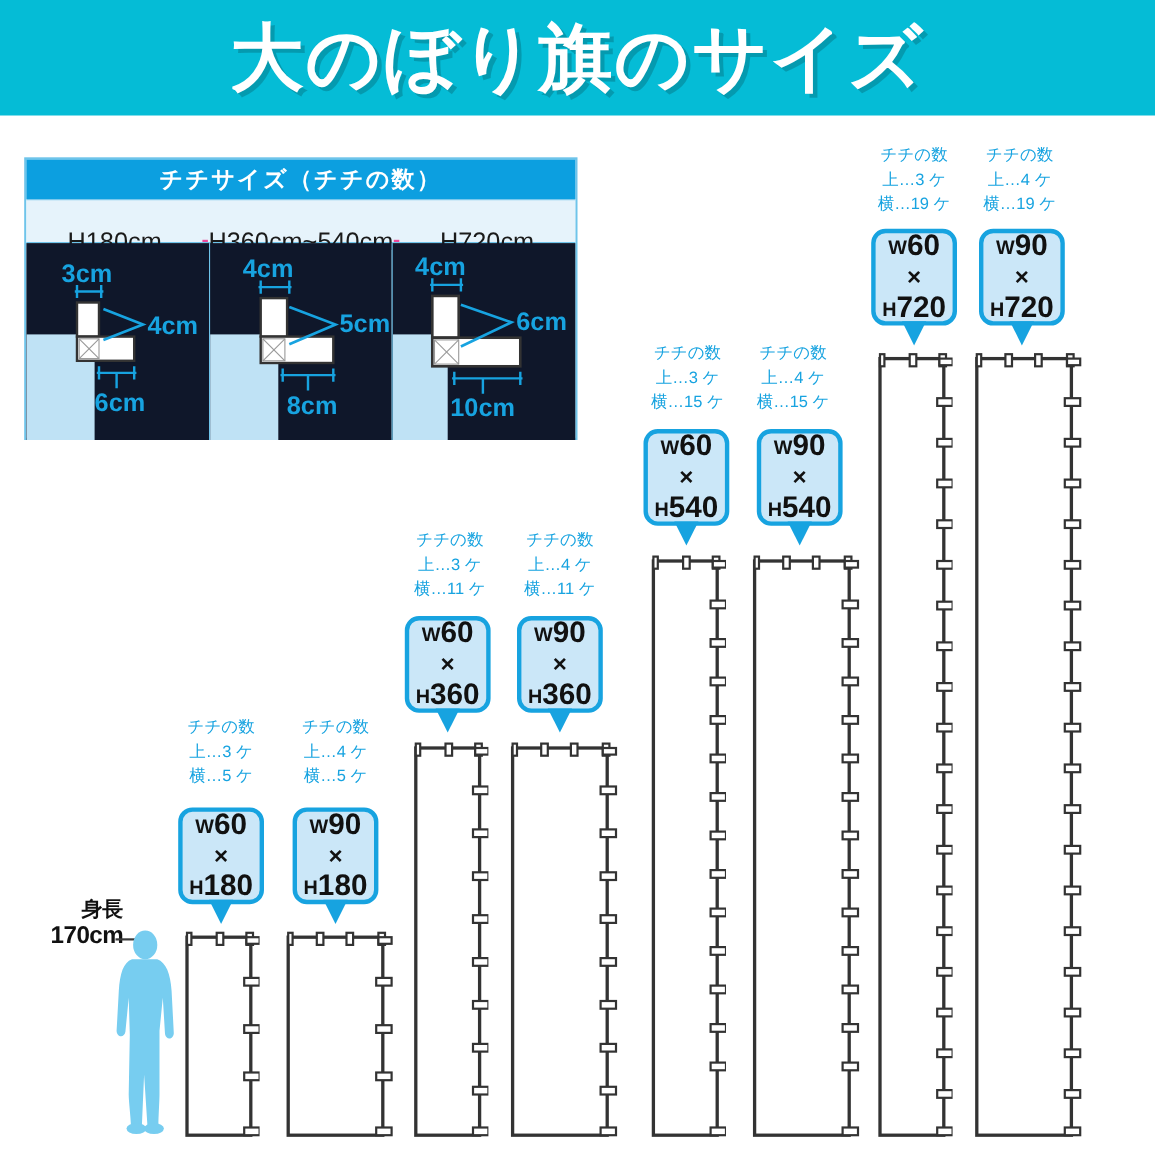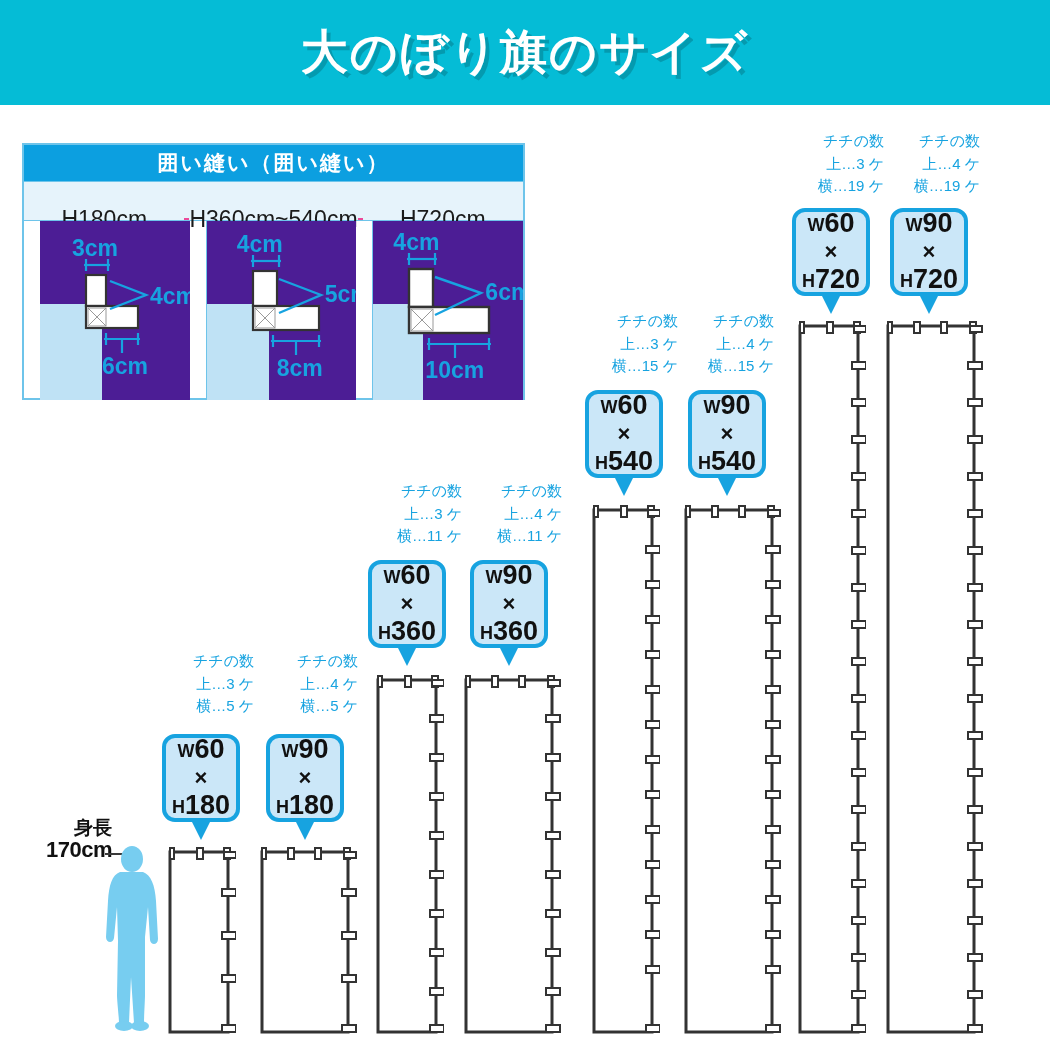--- a/index.html
+++ b/index.html
@@ -12,21 +12,21 @@
 
   
   #header-bar{
     position:absolute;left:0;top:0;width:1050px;height:105px;
     background:#05bcd6;
   }
   #header-title{
     position:absolute;left:0;top:0;width:1050px;height:105px;
     display:flex;align-items:center;justify-content:center;
     color:#ffffff;
-    font-size:47px;font-weight:bold;letter-spacing:2px;
+    font-size:67px;font-weight:bold;letter-spacing:2px;
     text-shadow:4px 4px 0 rgba(0,0,0,0.18);
     white-space:nowrap;
   }
 
   
   #chichi-table{
     position:absolute;left:22px;top:143px;width:503px;height:257px;
     border:2px solid #6ec4ea;
     box-sizing:border-box;
     background:#fff;
@@ -41,21 +41,21 @@
     height:38px;background:#e6f3fb;display:flex;
     border-top:1px solid #6ec4ea;border-bottom:1px solid #6ec4ea;
   }
   #chichi-table-subhead .th{
     flex:1;display:flex;align-items:center;justify-content:center;
     font-size:23px;color:#1a1a1a;white-space:nowrap;margin-top:36px;
   }
   #chichi-table-subhead .th + .th{border-left:5px solid #ec4899;}
   #chichi-table-body{display:flex;height:179px;}
   #chichi-table-body .cell{
-    flex:1;position:relative;overflow:hidden;background:#4c1d95;margin-left:16px;
+    flex:1;position:relative;overflow:hidden;background:#0f172a;
   }
   #chichi-table-body .cell + .cell{border-left:1px solid #6ec4ea;}
   
   .fabric{position:absolute;left:0;bottom:0;background:#bfe2f5;}
   .dimtext{position:absolute;color:#17a3e0;font-size:23px;font-weight:bold;white-space:nowrap;}
   .tabsvg{position:absolute;left:0;top:0;}
 
   
   .callout{
     position:absolute;width:78px;
@@ -72,21 +72,21 @@
     position:absolute;left:50%;bottom:-22px;margin-left:-11px;
     width:0;height:0;border-left:11px solid transparent;border-right:11px solid transparent;
     border-top:22px solid #17a3e0;
   }
 
   
   .count-label{
     position:absolute;width:106px;text-align:center;
     color:#17a3e0;font-size:15px;line-height:1.5;white-space:nowrap;
   }
-  .count-label div{white-space:nowrap;text-align:right;}
+  .count-label div{white-space:nowrap;}
 
   
   #height-label{
     position:absolute;left:12px;top:818px;width:100px;text-align:right;
     color:#111;font-weight:bold;line-height:1.05;
   }
   #height-label .hl1{font-size:19px;display:block;}
   #height-label .hl2{font-size:22px;display:block;letter-spacing:-0.5px;}
   #person{position:absolute;left:100px;top:845px;}
   #height-tick{
@@ -97,21 +97,21 @@
   .flag{position:absolute;}
 </style>
 </head>
 <body>
 
 <div id="header-bar"></div>
 <div id="header-title">大のぼり旗のサイズ</div>
 
 <div id="chichi-table">
 
-  <div id="chichi-table-header">囲い縫い（囲い縫い）</div>
+  <div id="chichi-table-header">チチサイズ（チチの数）</div>
 
   <div id="chichi-table-subhead">
     <div class="th">H180cm</div>
     <div class="th">H360cm~540cm</div>
     <div class="th">H720cm</div>
   </div>
 
   <div id="chichi-table-body">
 
     <div class="cell">

